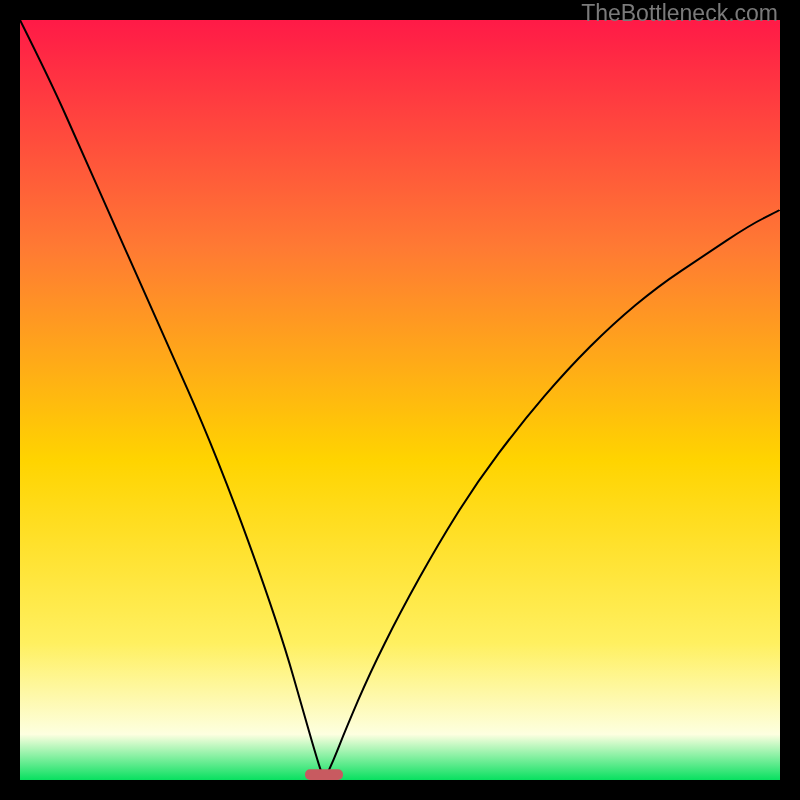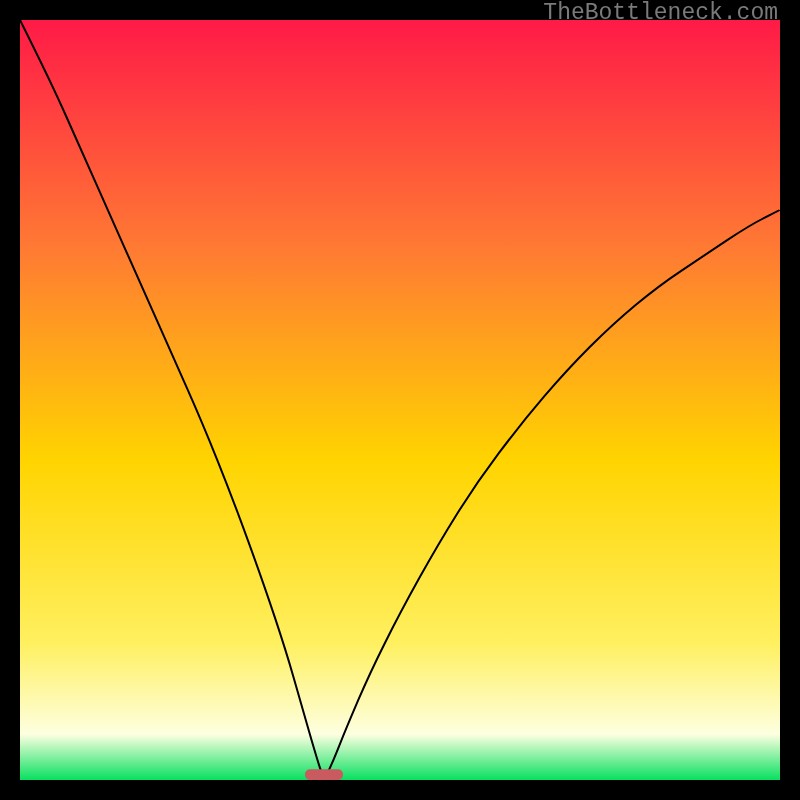--- a/index.html
+++ b/index.html
@@ -27,21 +27,21 @@
     height: 760px;
   }
   .watermark {
     position: absolute;
     top: 0px;
     right: 22px;
     color: #7a7a7a;
     font-size: 23px;
     font-weight: 500;
     letter-spacing: 0px;
-    font-family: Liberation Mono, monospace;
+    font-family: Liberation Sans, sans-serif;
   }
   svg {
     display: block;
   }
 </style>
 </head>
 <body>
 
 <div class="frame">
   <svg class="plot" viewBox="0 0 760 760" preserveAspectRatio="none">

